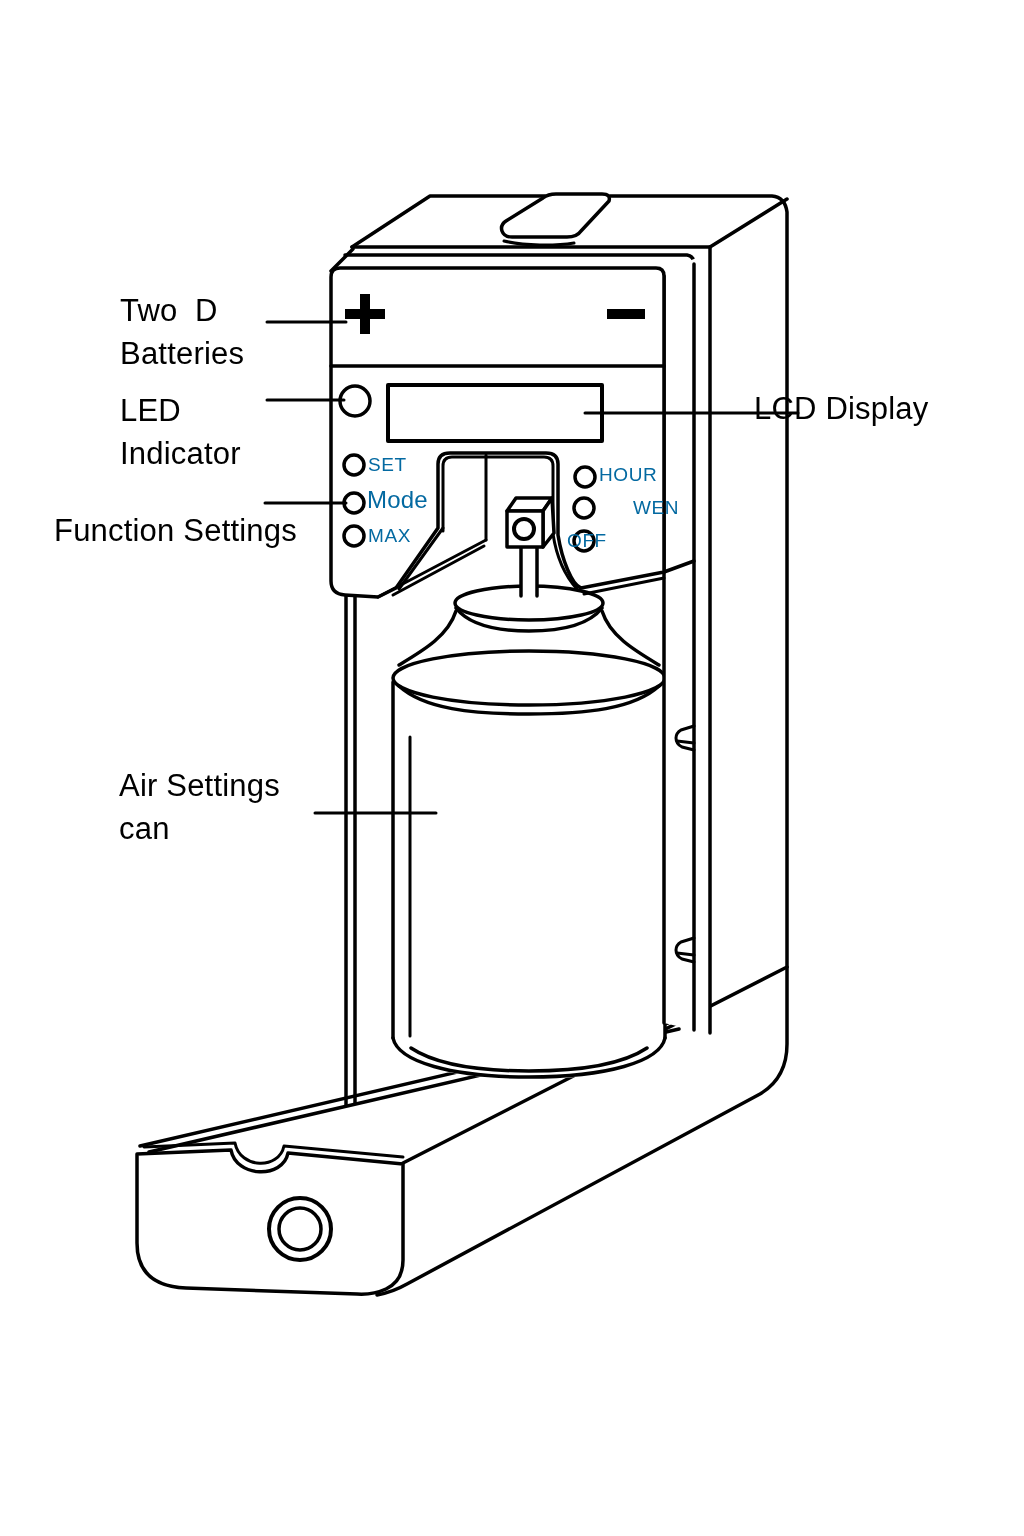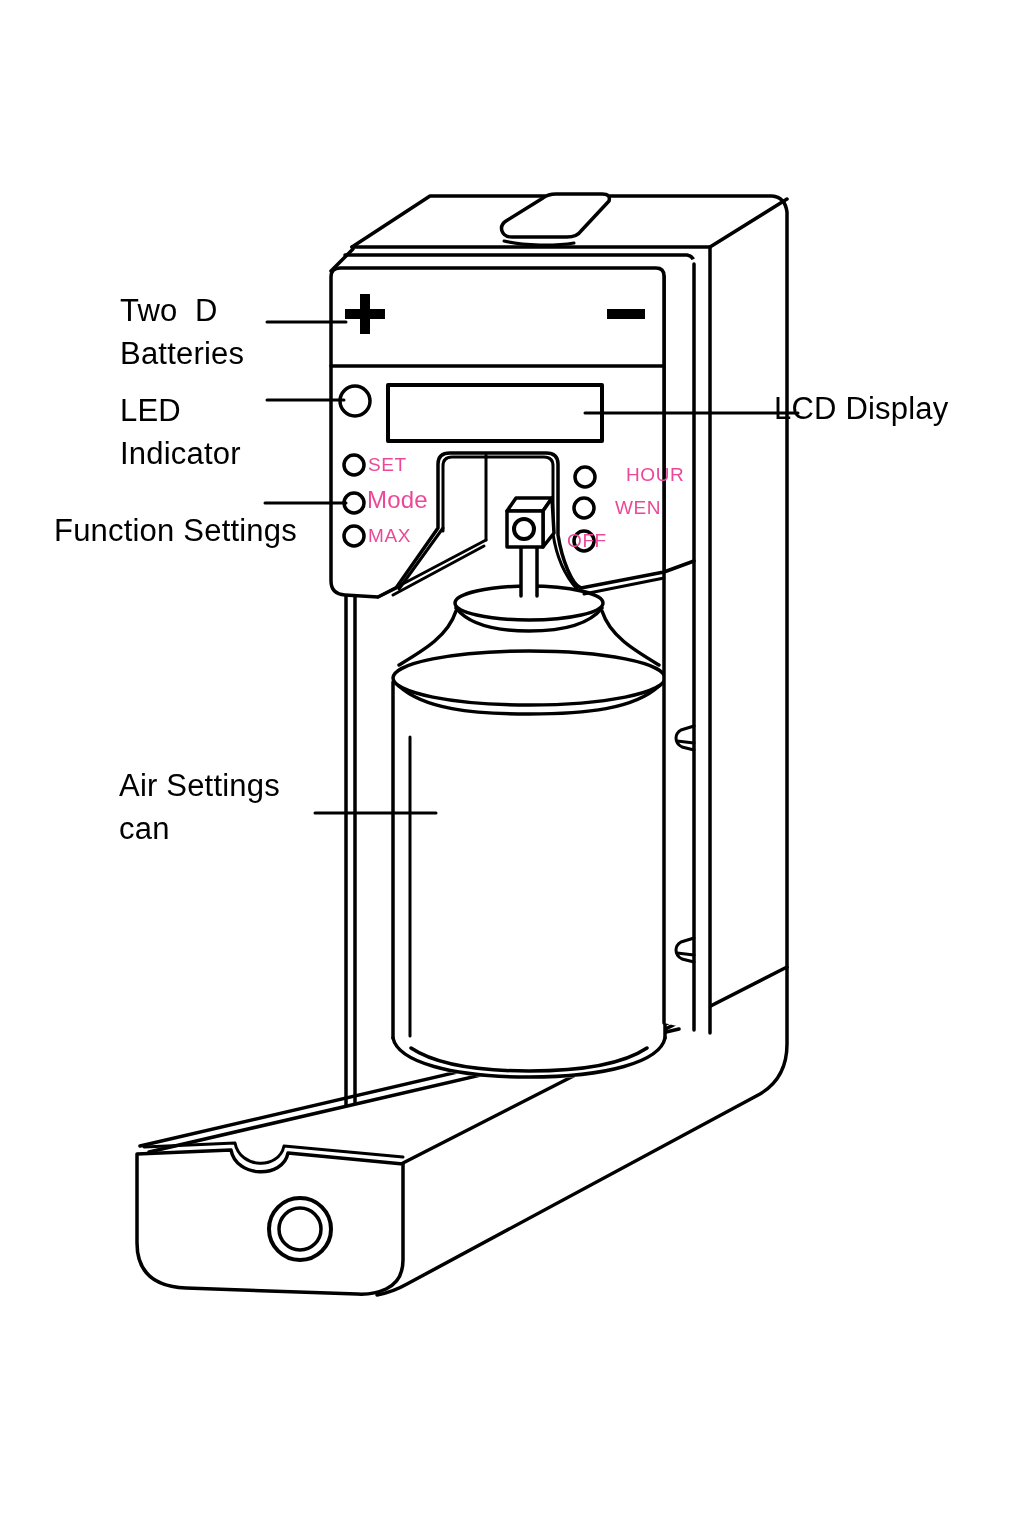--- a/index.html
+++ b/index.html
@@ -2,21 +2,21 @@
 <html><head>
 <meta charset="utf-8">
 <style>
   html,body{margin:0;padding:0;background:#ffffff;}
   .stage{position:relative;width:1024px;height:1532px;background:#ffffff;overflow:hidden;
          font-family:"Liberation Sans",sans-serif;}
   .stage svg{position:absolute;left:0;top:0;}
   .callout{position:absolute;white-space:pre-wrap;color:#000;
            font-family:"Liberation Sans",sans-serif;
            font-size:31px;line-height:43px;letter-spacing:0.2px;}
-  .btn-label{position:absolute;color:#ec4899;
+  .btn-label{position:absolute;color:#0369a1;
              font-family:"Liberation Sans",sans-serif;
              font-size:19px;line-height:19px;letter-spacing:0.6px;}
   .btn-label.mixed{font-size:24px;letter-spacing:0.2px;}
 </style>
 </head>
 <body>
 
 <div class="stage">
 
   <svg width="1024" height="1536" viewBox="0 0 1024 1536" fill="none" stroke="#000" stroke-width="3.5" stroke-linecap="round" stroke-linejoin="round">
@@ -141,26 +141,26 @@
 Batteries</div>
 
   <div class="callout" style="left:54px;top:509px">Function Settings</div>
 
   <div class="callout" style="left:120px;top:389px">LED
 Indicator</div>
 
   <div class="callout" style="left:119px;top:764px">Air Settings
 can</div>
 
-  <div class="callout" style="left:774px;top:387px">LCD Display</div>
+  <div class="callout" style="left:754px;top:387px">LCD Display</div>
 
   <div class="btn-label" style="left:368px;top:455px">SET</div>
 
   <div class="btn-label mixed" style="left:367px;top:490px">Mode</div>
 
   <div class="btn-label" style="left:368px;top:526px">MAX</div>
 
-  <div class="btn-label" style="left:626px;top:465px">HOUR</div>
+  <div class="btn-label" style="left:599px;top:465px">HOUR</div>
 
-  <div class="btn-label" style="left:615px;top:498px">WEN</div>
+  <div class="btn-label" style="left:633px;top:498px">WEN</div>
 
   <div class="btn-label" style="left:567px;top:531px">OFF</div>
 </div>
 
 </body></html>

